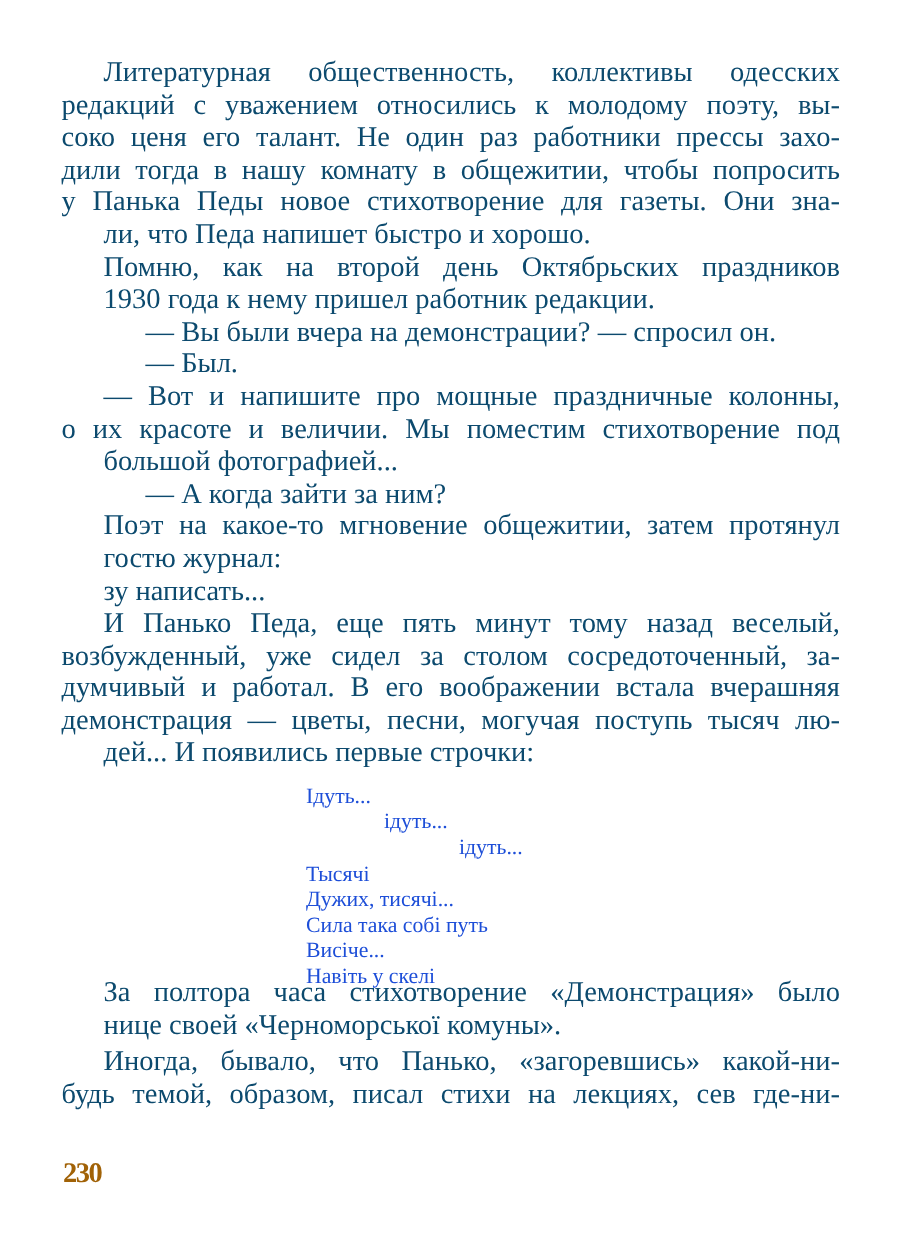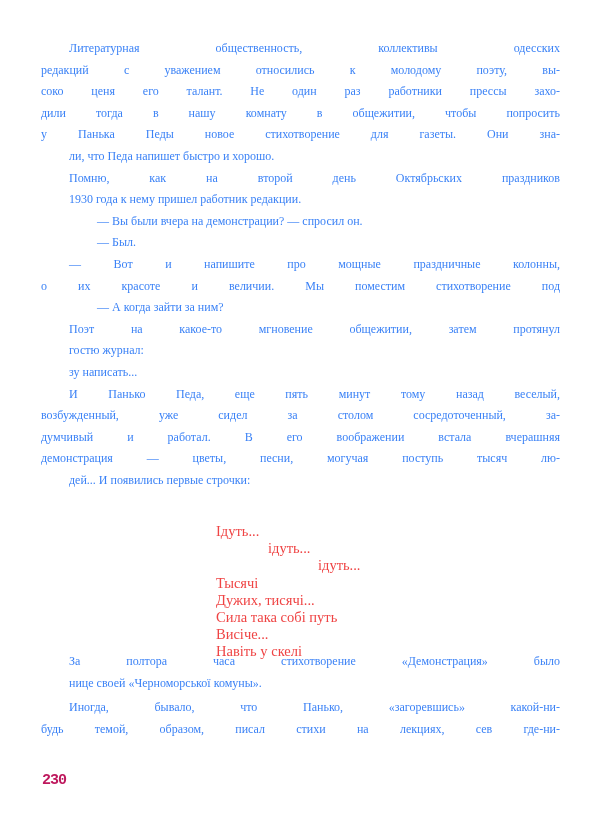--- a/index.html
+++ b/index.html
@@ -1,55 +1,56 @@
 <!DOCTYPE html>
 <html><head>
 <meta charset="utf-8">
 <style>
   html, body { margin: 0; padding: 0; background: #ffffff; }
   body { width: 600px; height: 829px; position: relative; overflow: hidden; }
   .page {
     position: absolute; left: 41px; top: 38px; width: 519px;
     font-family: "Liberation Serif", "DejaVu Serif", serif;
-    font-size: 12px; line-height: 21.6px; color: #3b82f6;
+    font-size: 19px; line-height: 21.6px; color: #0c4a6e;
   }
   .line { display: block; white-space: nowrap; text-align: justify; text-align-last: justify; height: 21.6px; }
   .line.last { text-align-last: left; margin-left: 28px; }
   .indent { padding-left: 28px; }
   .poem {
-    position: absolute; left: 216px; top: 523px;
+    position: absolute; left: 204px; top: 523px;
     font-family: "Liberation Serif", "DejaVu Serif", serif;
-    font-size: 14.5px; line-height: 17.2px; color: #ef4444;
+    font-size: 14.5px; line-height: 17.2px; color: #1d4ed8;
   }
   .poem .pl { display: block; white-space: nowrap; height: 17.2px; }
   .p2 { top: 651px; }
   .pagenum {
     position: absolute; left: 42px; top: 772px;
-    font-family: Liberation Mono, monospace;
-    font-weight: bold; font-size: 15px; letter-spacing: -1px; color: #be185d;
+    font-family: Liberation Serif, serif;
+    font-weight: bold; font-size: 19px; letter-spacing: -1px; color: #a16207;
   }
 </style>
 </head>
 <body>
 
 <div class="page">
   <span class="line indent">Литературная общественность, коллективы одесских</span>
   <span class="line">редакций с уважением относились к молодому поэту, вы-</span>
   <span class="line">соко ценя его талант. Не один раз работники прессы захо-</span>
   <span class="line">дили тогда в нашу комнату в общежитии, чтобы попросить</span>
   <span class="line">у Панька Педы новое стихотворение для газеты. Они зна-</span>
   <span class="line last">ли, что Педа напишет быстро и хорошо.</span>
 
   <span class="line indent">Помню, как на второй день Октябрьских праздников</span>
   <span class="line last">1930 года к нему пришел работник редакции.</span>
 
   <span class="line indent last">— Вы были вчера на демонстрации? — спросил он.</span>
   <span class="line indent last">— Был.</span>
   <span class="line indent">— Вот и напишите про мощные праздничные колонны,</span>
   <span class="line">о их красоте и величии. Мы поместим стихотворение под</span>
+  <span class="line last">большой фотографией...</span>
   <span class="line indent last">— А когда зайти за ним?</span>
 
   <span class="line indent">Поэт на какое-то мгновение общежитии, затем протянул</span>
   <span class="line last">гостю журнал:</span>
 
   <span class="line last">зу написать...</span>
 
   <span class="line indent">И Панько Педа, еще пять минут тому назад веселый,</span>
   <span class="line">возбужденный, уже сидел за столом сосредоточенный, за-</span>
   <span class="line">думчивый и работал. В его воображении встала вчерашняя</span>

